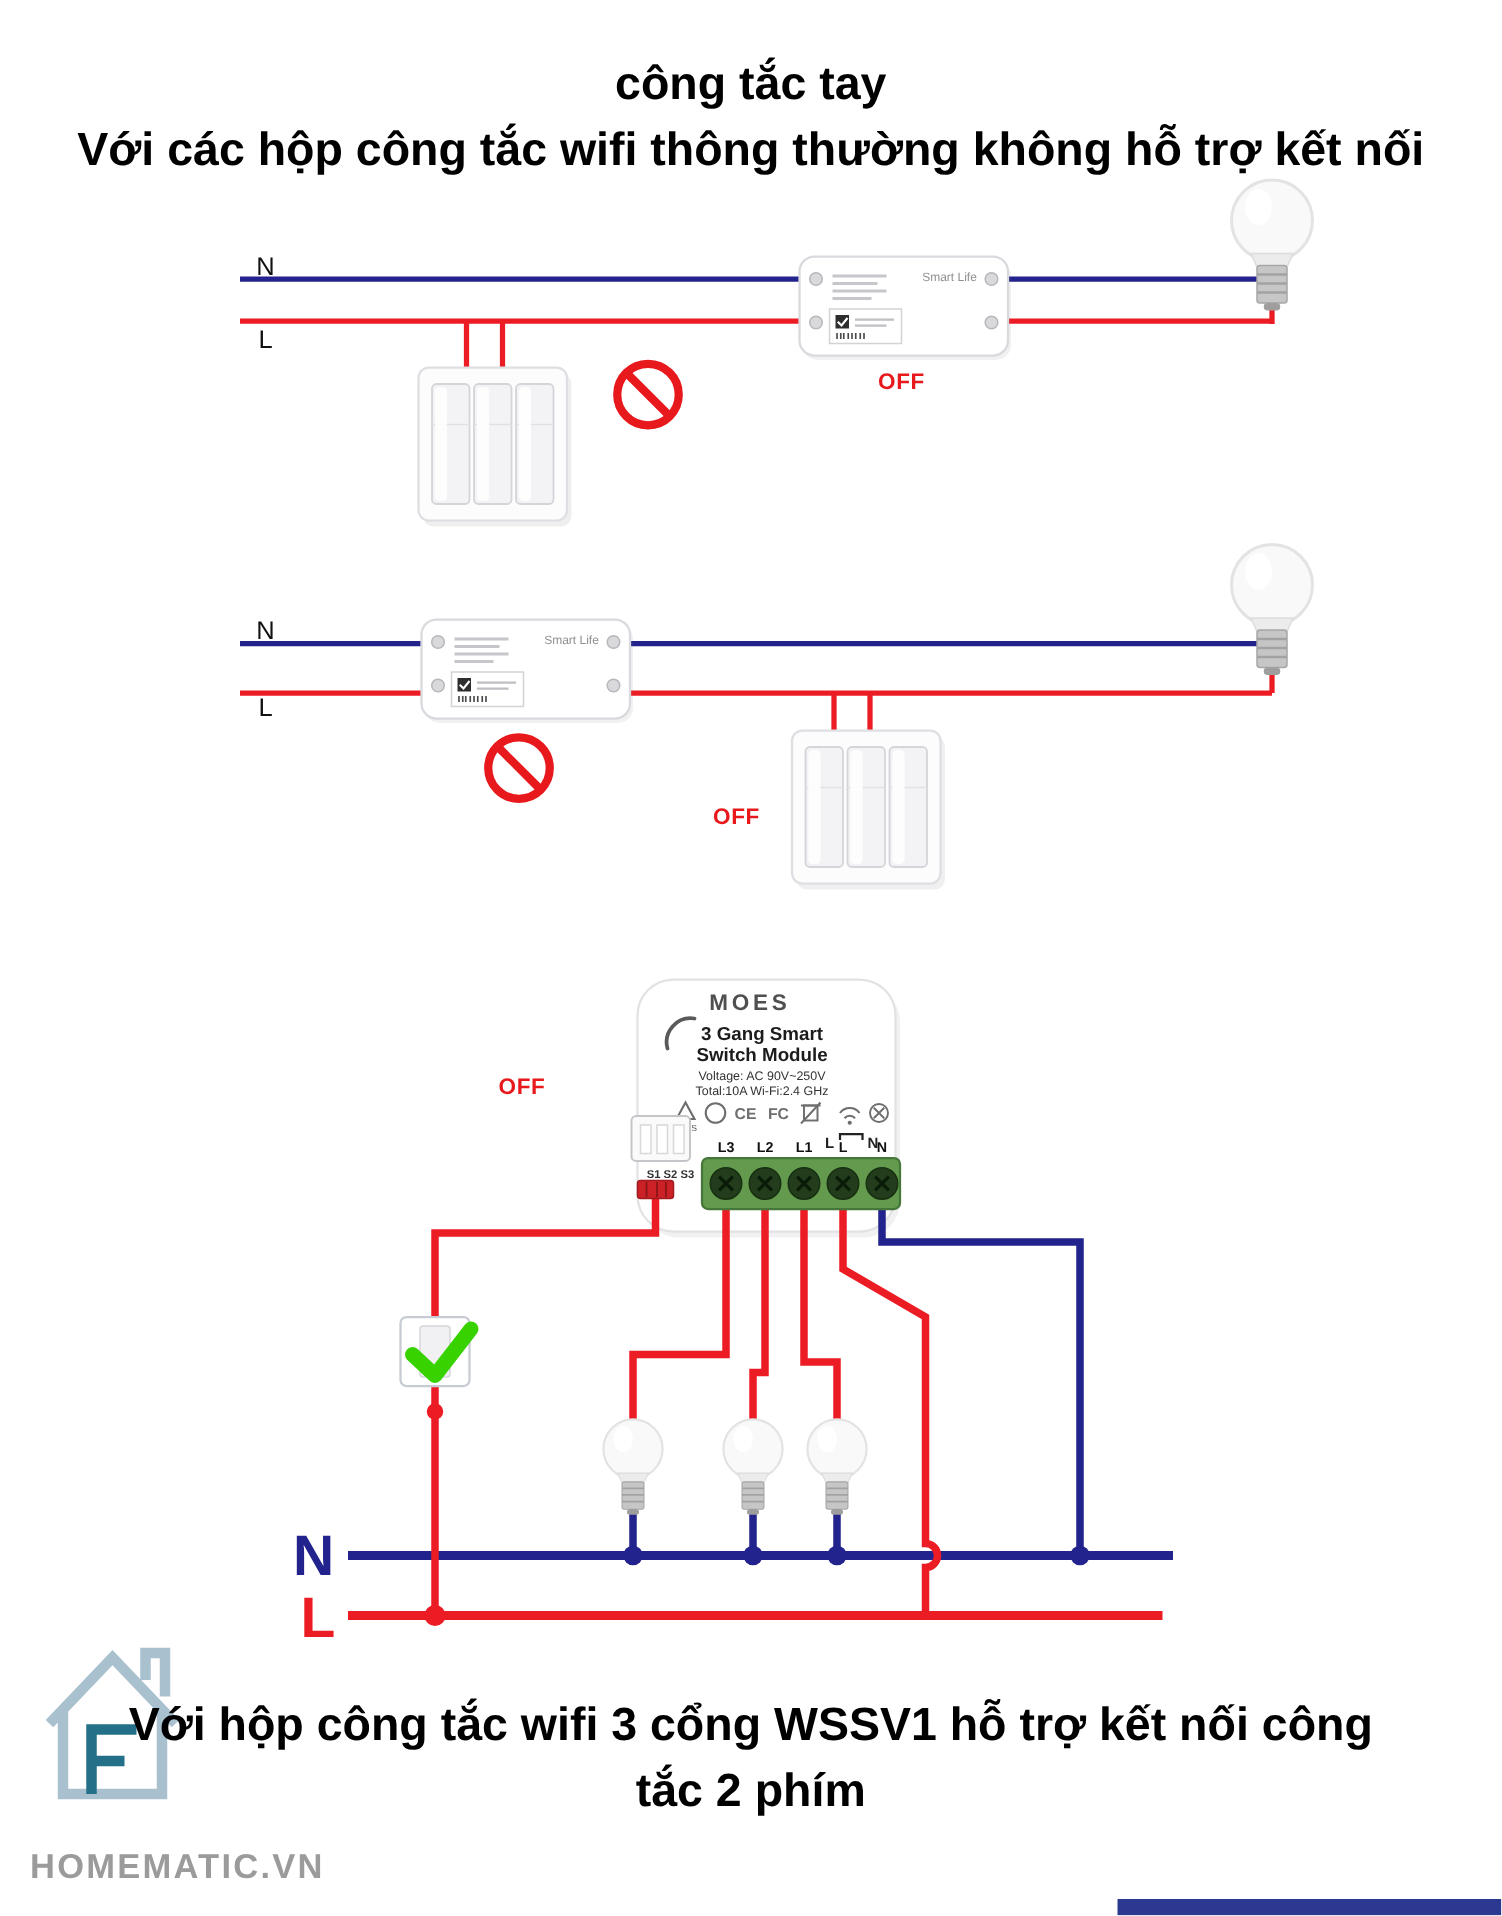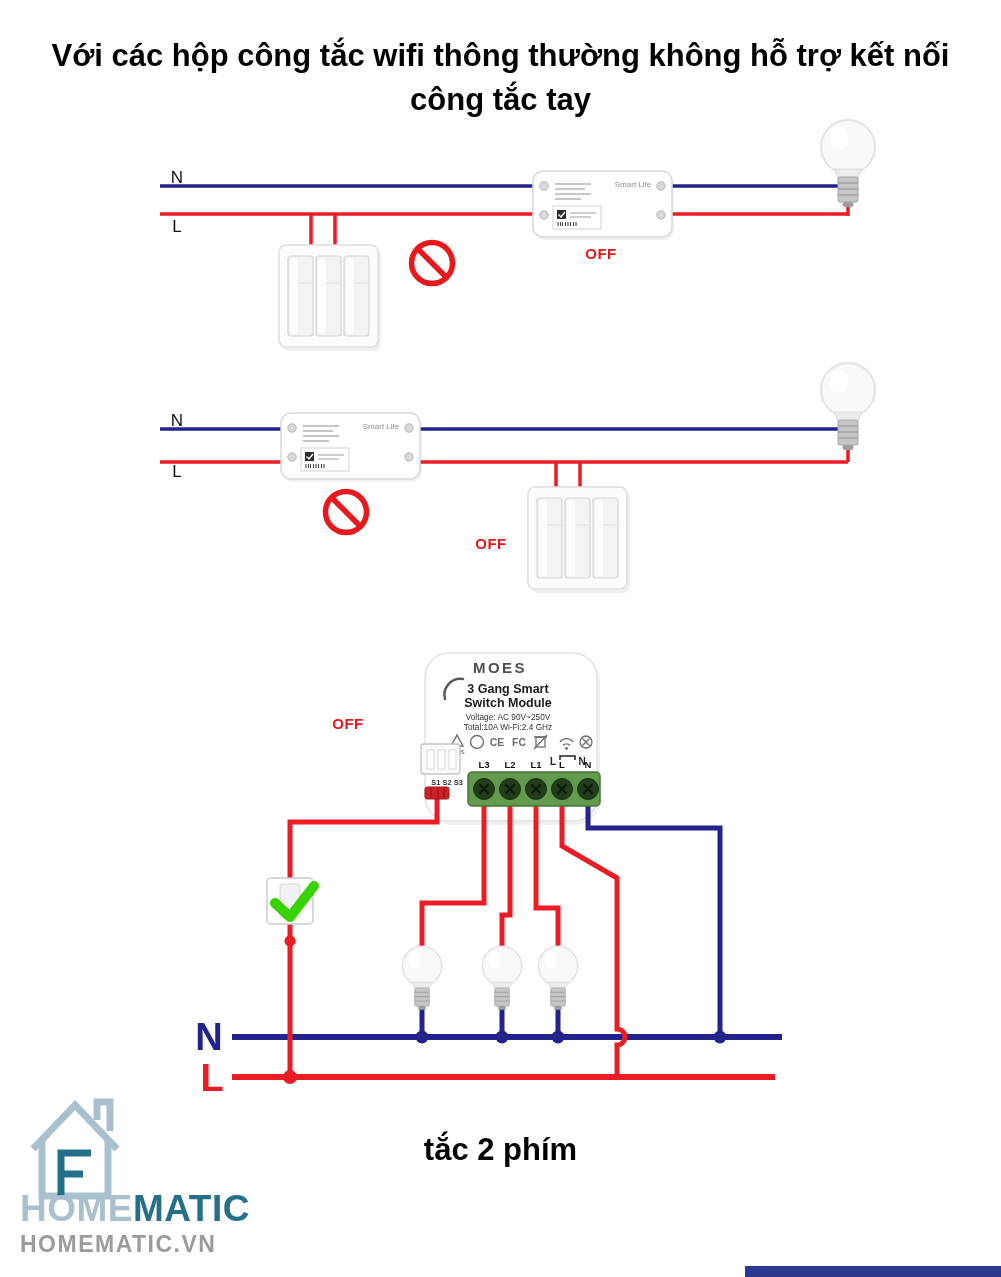--- a/index.html
+++ b/index.html
@@ -39,22 +39,22 @@
   .footer-bar {
     position:absolute; left:745px; top:1266px; width:256px; height:11px; background:#2b3a90;
   }
 </style>
 </head>
 <body>
 
 <div class="page">
 
   <div class="title" id="title-top">
+    <div>công tắc tay</div>
     <div>Với các hộp công tắc wifi thông thường không hỗ trợ kết nối</div>
-    <div>công tắc tay</div>
   </div>
 
   <svg class="canvas" width="1001" height="1277" viewBox="0 0 1001 1277">
     <defs>
       <g id="bulb">
         <circle cx="0" cy="0" r="27" fill="#f9f9f9" stroke="#e3e3e3" stroke-width="2"></circle>
         <ellipse cx="-9" cy="-9" rx="9" ry="12" fill="#ffffff"></ellipse>
         <path d="M -14 22 L 14 22 L 10 31 L -10 31 Z" fill="#ececec" stroke="#dcdcdc" stroke-width="1"></path>
         <rect x="-10" y="30" width="20" height="25" rx="2" fill="#c6c6c6" stroke="#a6a6a6" stroke-width="1"></rect>
         <path d="M -10 36 H 10 M -10 42 H 10 M -10 48 H 10" stroke="#a2a2a2" stroke-width="1.6" fill="none"></path>
@@ -250,21 +250,21 @@
 
     <g stroke="#a9c0cf" stroke-width="7" fill="none">
       <path d="M33 1149 L75 1105 L117 1149"></path>
       <path d="M97 1120 V1102 H110 V1131"></path>
       <path d="M42 1141 V1196 H108 V1141"></path>
       <path d="M61 1196 V1153 H91 M61 1174 H83" stroke="#257089"></path>
     </g>
   </svg>
 
   <div class="title" id="title-bottom">
+    <div>Với hộp công tắc wifi 3 cổng WSSV1 hỗ trợ kết nối công</div>
     <div>tắc 2 phím</div>
   </div>
 
-  <div class="logo-brand"><span class="p1">HOME</span><span class="p2">MATIC</span></div>
   <div class="logo-site">HOMEMATIC.VN</div>
 
   <div class="footer-bar"></div>
 
 </div>
 
 </body></html>

